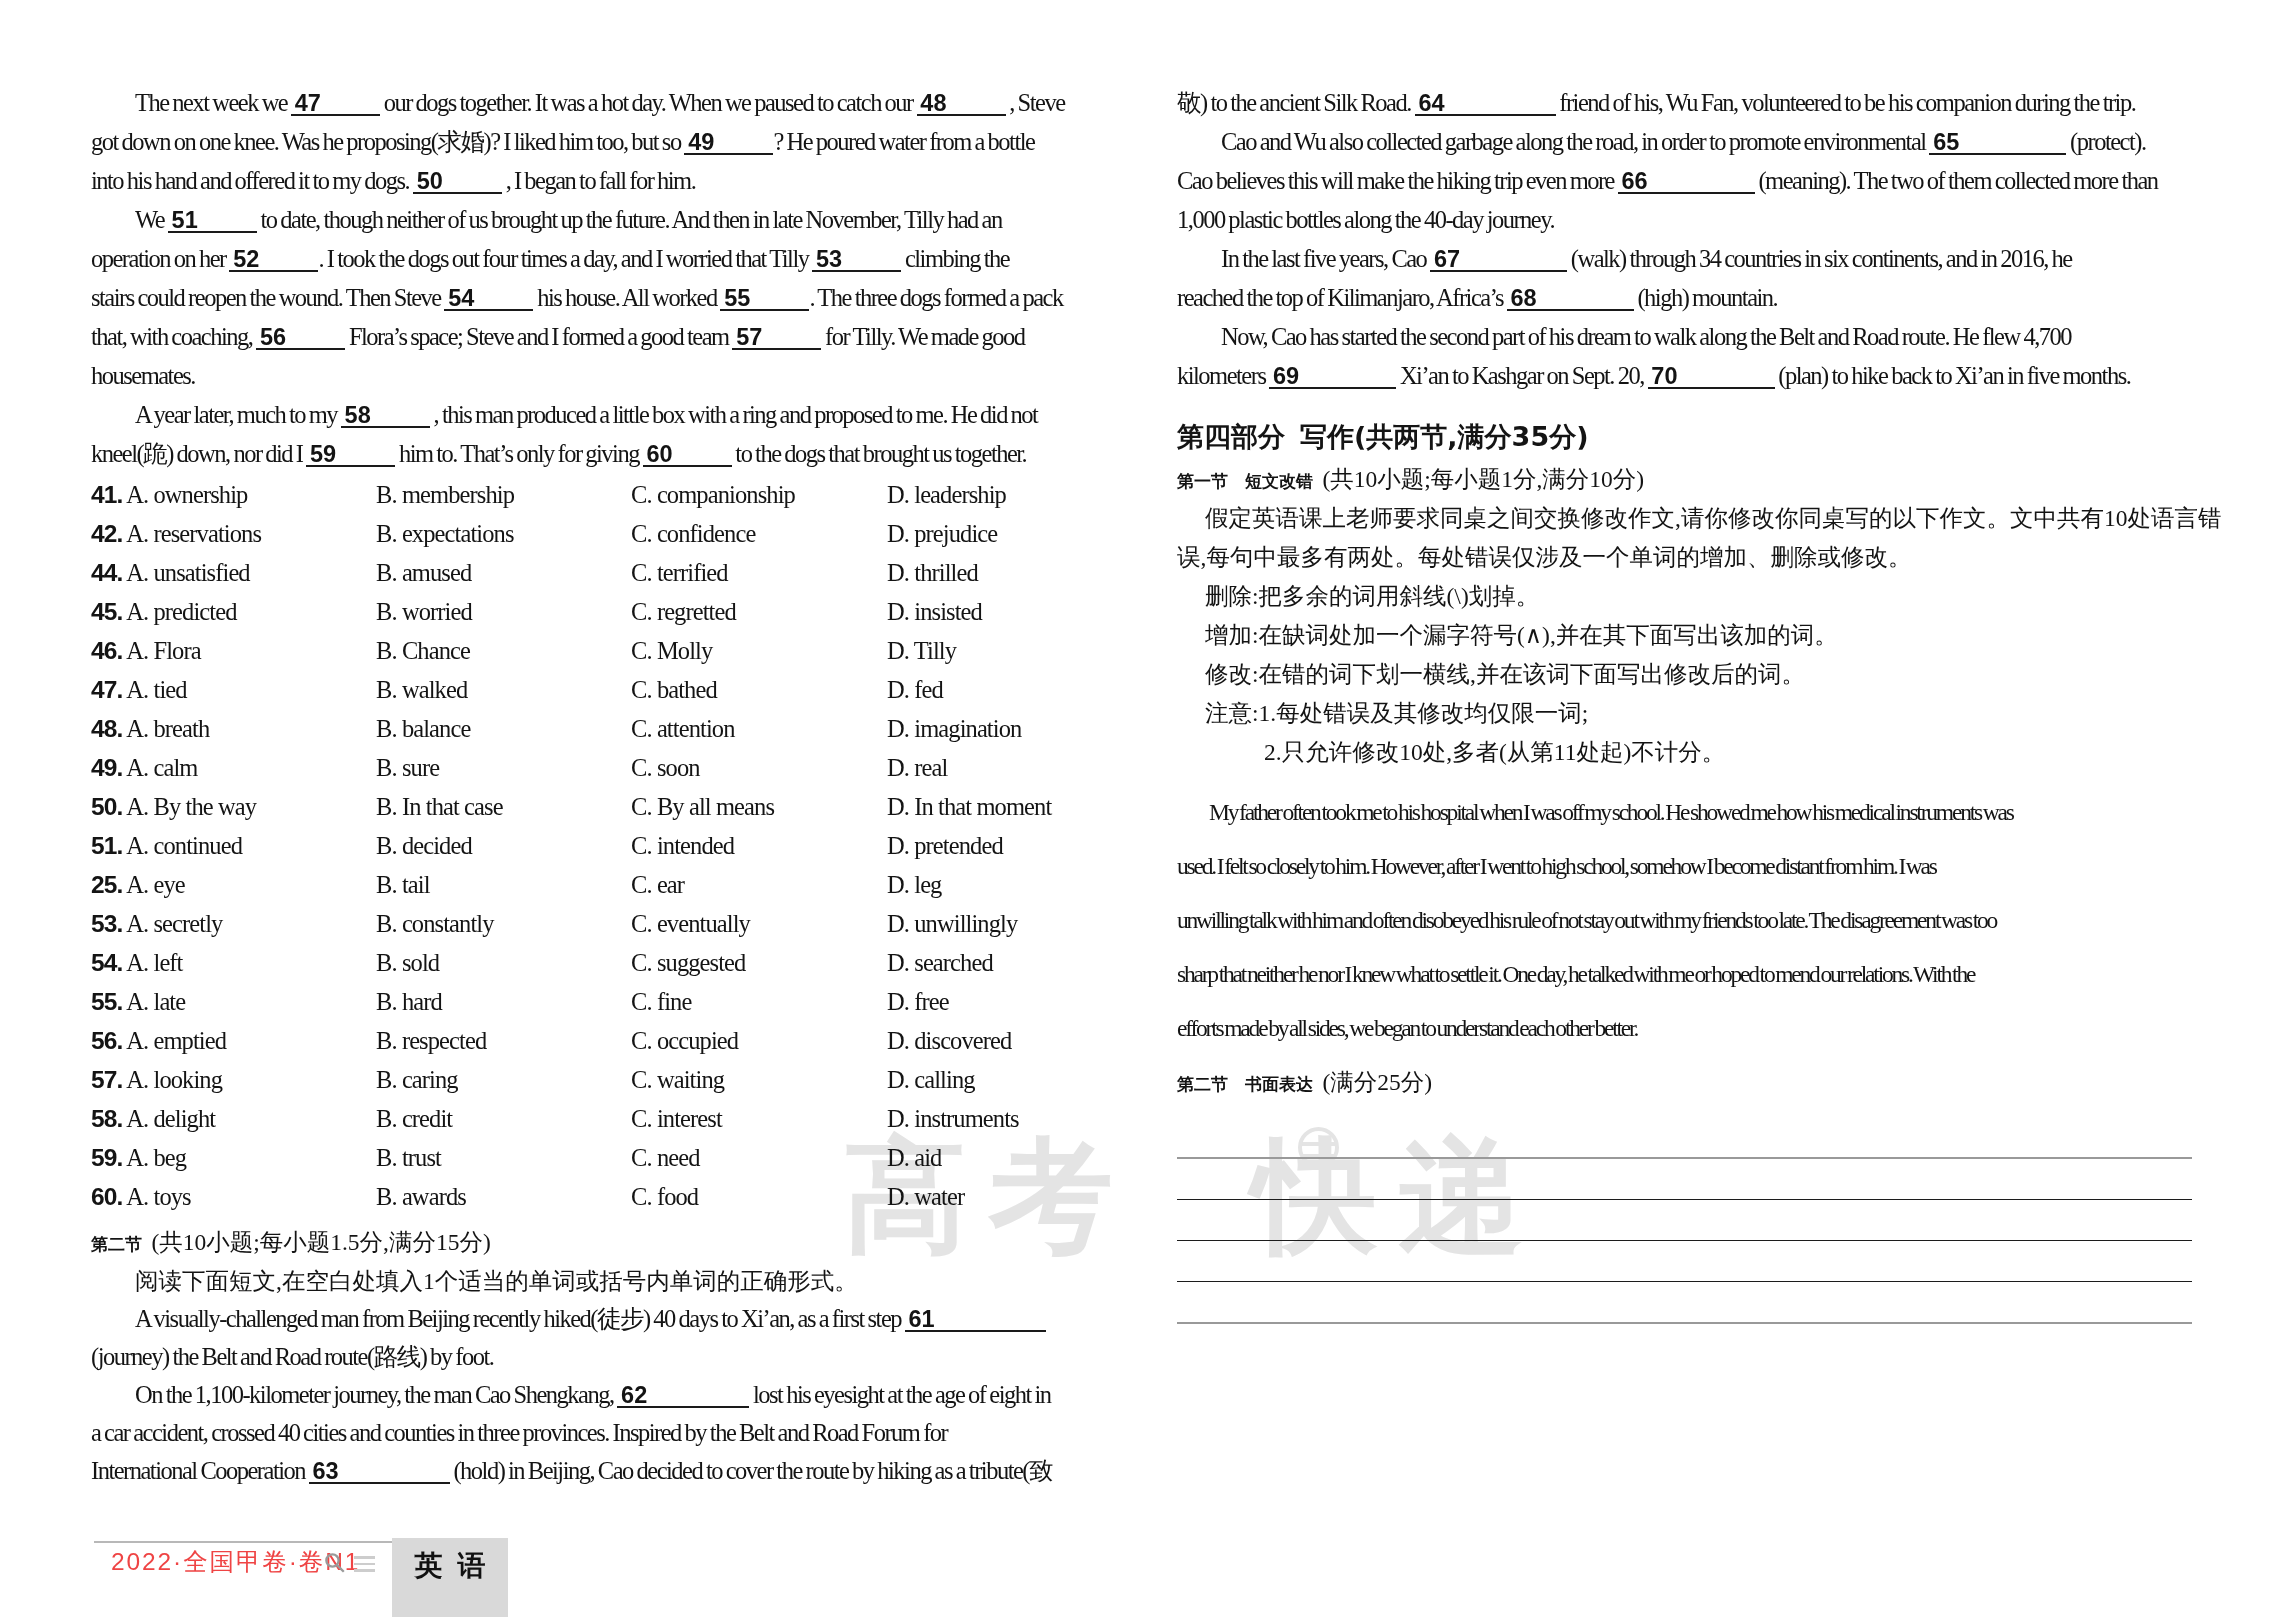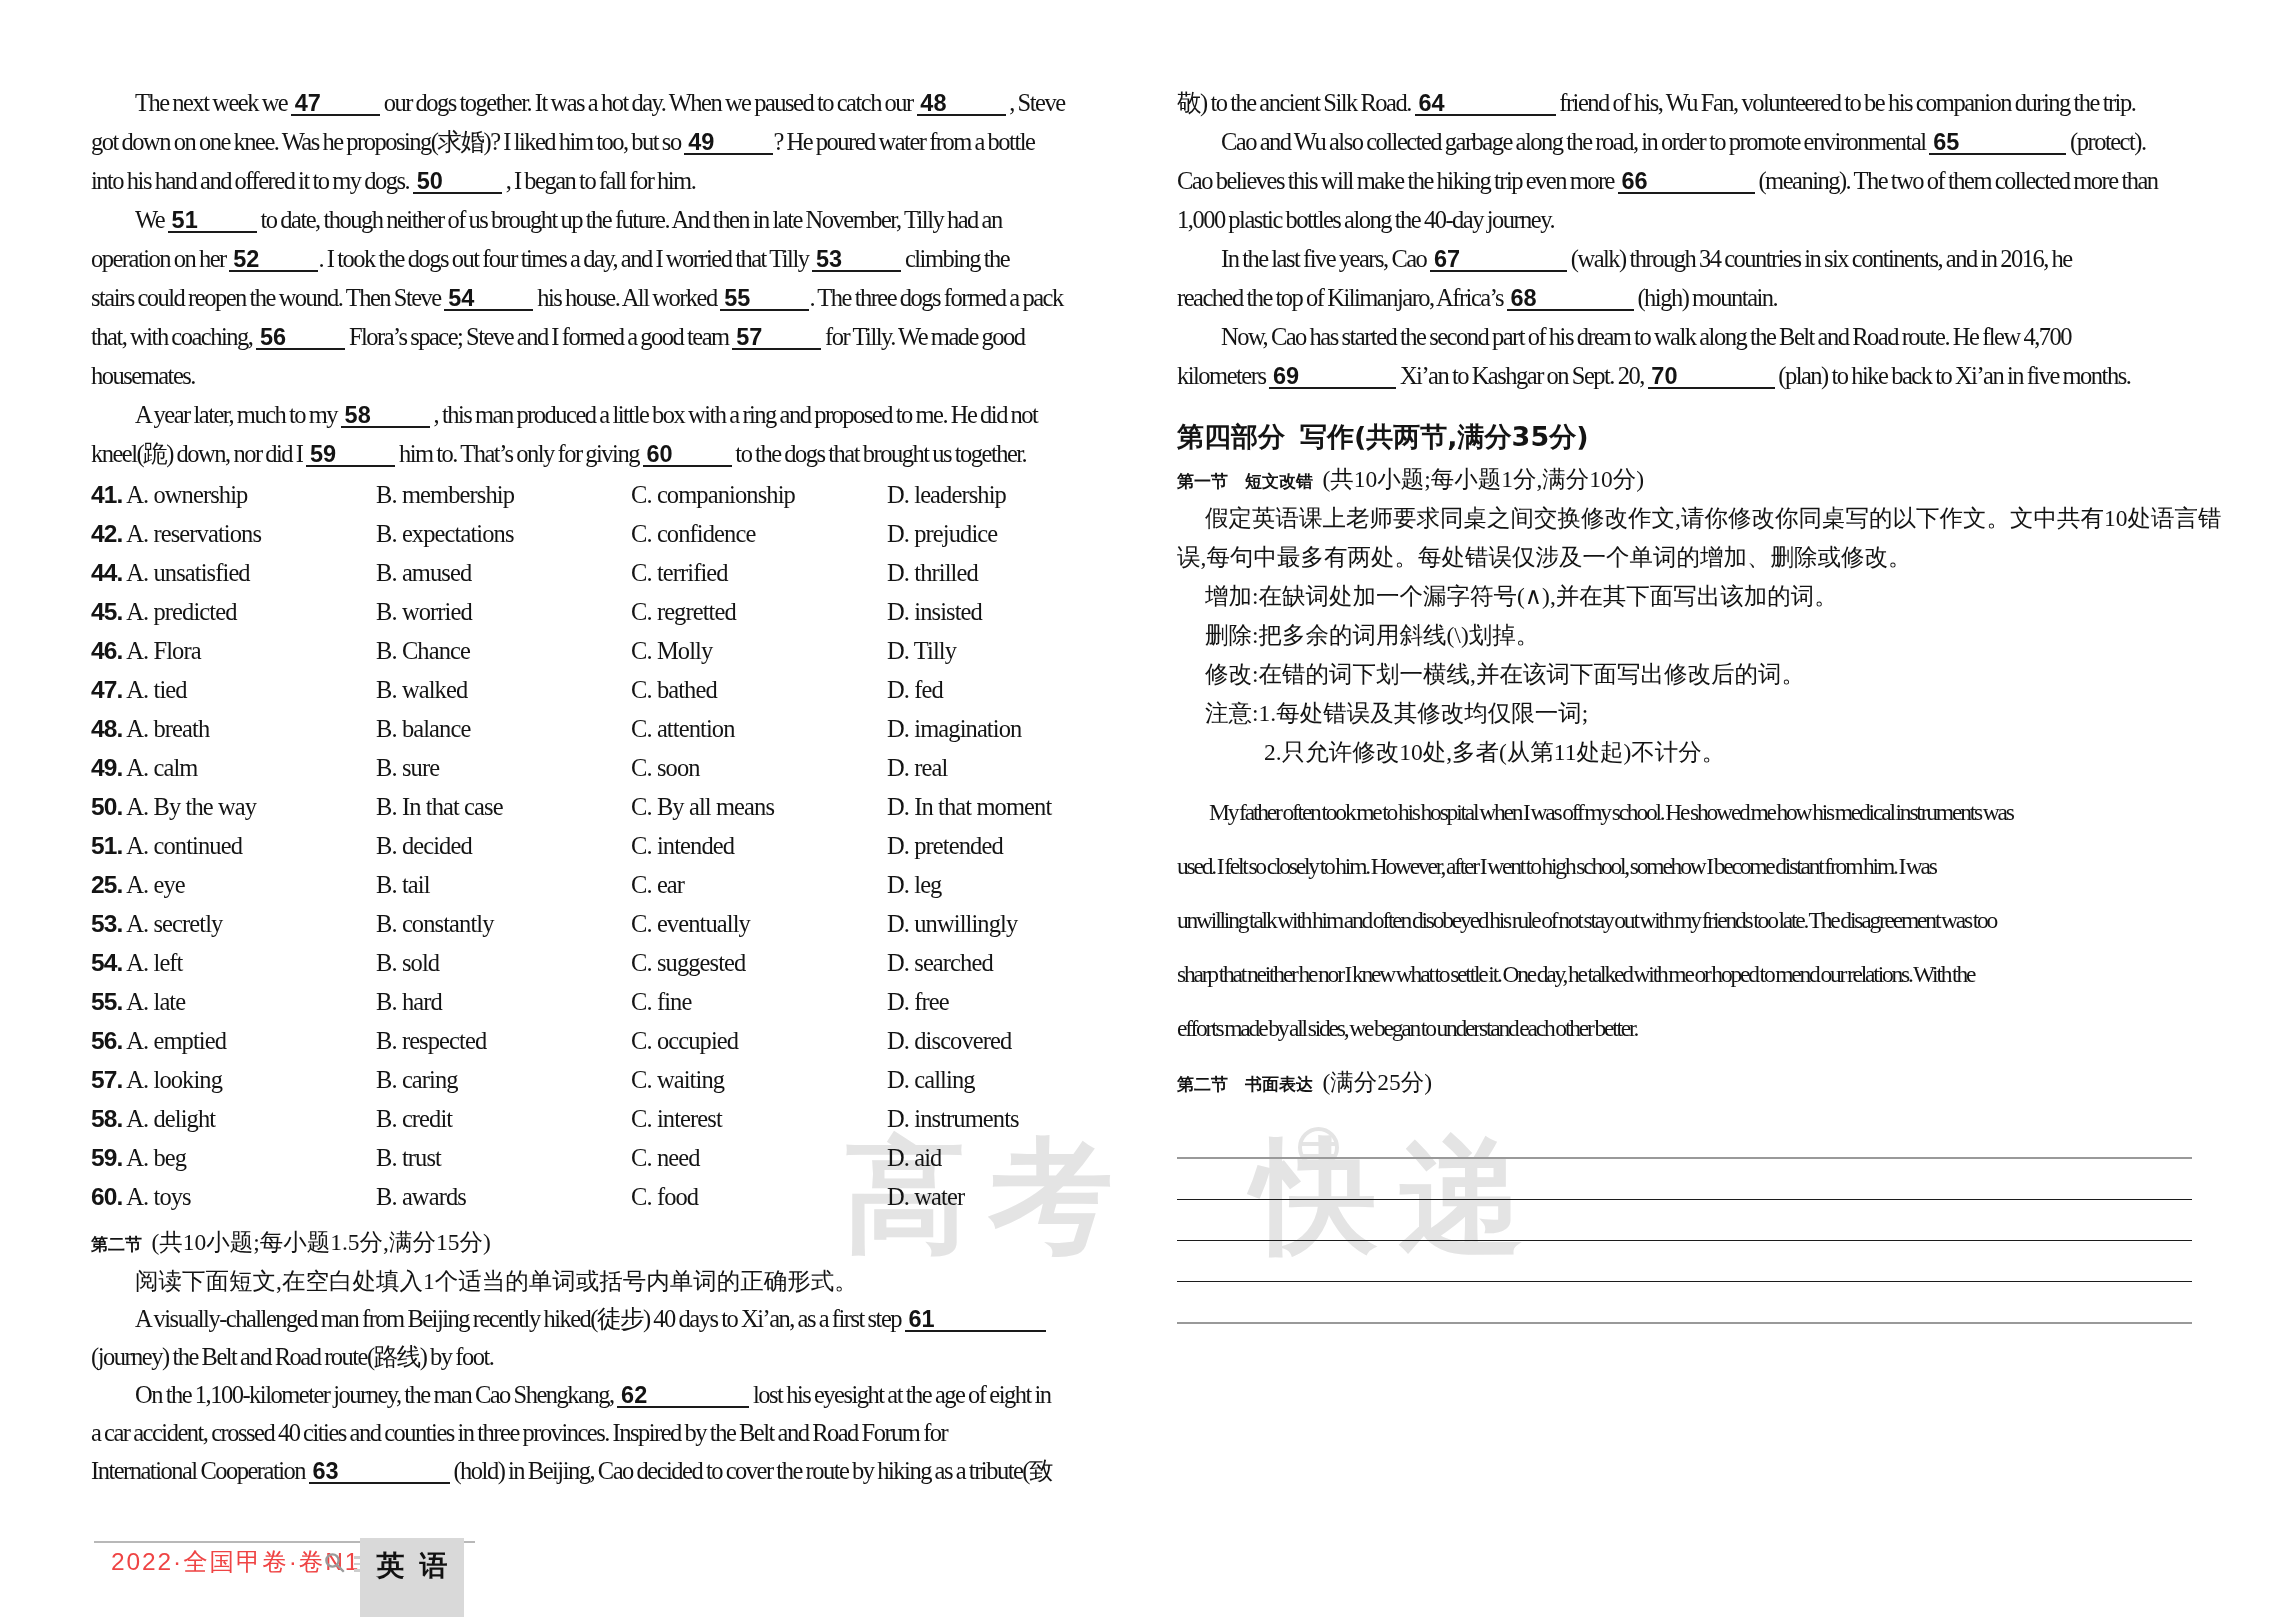--- a/index.html
+++ b/index.html
@@ -43,21 +43,21 @@
   .wm-globe{position:absolute;left:455px;top:5.6px;width:41px;height:41px;border:4.7px solid #e4e4e4;
             border-radius:50%;box-sizing:border-box;
             background:linear-gradient(#fff 11.3px,#e4e4e4 11.3px,#e4e4e4 15px,#fff 15px,#fff 22.6px,#e4e4e4 22.6px,#e4e4e4 26px,#fff 26px);}
   
   .footer-rule{position:absolute;left:94px;top:1541px;width:381px;height:1.9px;background:#b8b8b8;z-index:2;}
   .footer-label{position:absolute;left:111px;top:1546px;height:32px;line-height:32px;z-index:3;
                 font-family:"Liberation Sans","DejaVu Sans",sans-serif;font-size:24.5px;color:#ef4444;letter-spacing:1.9px;white-space:nowrap;}
   .magnifier{position:absolute;left:324px;top:1552px;z-index:3;}
   .menu-icon{position:absolute;left:354px;top:1556px;width:21px;z-index:3;}
   .menu-icon i{display:block;height:2.8px;background:#cdcdcd;margin-bottom:3.8px;}
-  .subject-tab{position:absolute;left:360px;top:1538px;width:104px;height:80px;background:#d9d9d9;z-index:4;
+  .subject-tab{position:absolute;left:392px;top:1538px;width:116px;height:80px;background:#d9d9d9;z-index:4;
                box-sizing:border-box;padding-top:9.4px;text-align:center;
                font-family:"DejaVu Sans","Liberation Sans",sans-serif;font-weight:700;font-size:28px;
                letter-spacing:15px;text-indent:15px;color:#111;}
 </style>
 </head>
 <body>
 
 <div class="page">
 
   <div class="watermark" id="watermark">
@@ -223,22 +223,22 @@
       </div>
     <div class="part-heading">
       <span>第四部分</span><span class="rest">写作(共两节,满分35分)</span>
     </div>
     <div class="sec-heading" style="margin-top:0;">
       <b>第一节　短文改错</b><span class="rest">(共10小题;每小题1分,满分10分)</span>
     </div>
     <div id="corr-instr">
         <div class="line zh" style="padding-left: 28px;">假定英语课上老师要求同桌之间交换修改作文,请你修改你同桌写的以下作文。文中共有10处语言错</div>
         <div class="line zh">误,每句中最多有两处。每处错误仅涉及一个单词的增加、删除或修改。</div>
+        <div class="line zh" style="padding-left: 28px;">删除:把多余的词用斜线(\)划掉。</div>
         <div class="line zh" style="padding-left: 28px;">增加:在缺词处加一个漏字符号(∧),并在其下面写出该加的词。</div>
-        <div class="line zh" style="padding-left: 28px;">删除:把多余的词用斜线(\)划掉。</div>
         <div class="line zh" style="padding-left: 28px;">修改:在错的词下划一横线,并在该词下面写出修改后的词。</div>
         <div class="line zh" style="padding-left: 28px;">注意:1.每处错误及其修改均仅限一词;</div>
         <div class="line zh" style="padding-left: 87px;">2.只允许修改10处,多者(从第11处起)不计分。</div>
       </div>
     <div id="essay">
         <div class="line" style="padding-left: 32px;">My father often took me to his hospital when I was off my school. He showed me how his medical instruments was</div>
         <div class="line">used. I felt so closely to him. However, after I went to high school, somehow I become distant from him. I was</div>
         <div class="line">unwilling talk with him and often disobeyed his rule of not stay out with my friends too late. The disagreement was too</div>
         <div class="line">sharp that neither he nor I knew what to settle it. One day, he talked with me or hoped to mend our relations. With the</div>
         <div class="line">efforts made by all sides, we began to understand each other better.</div>

